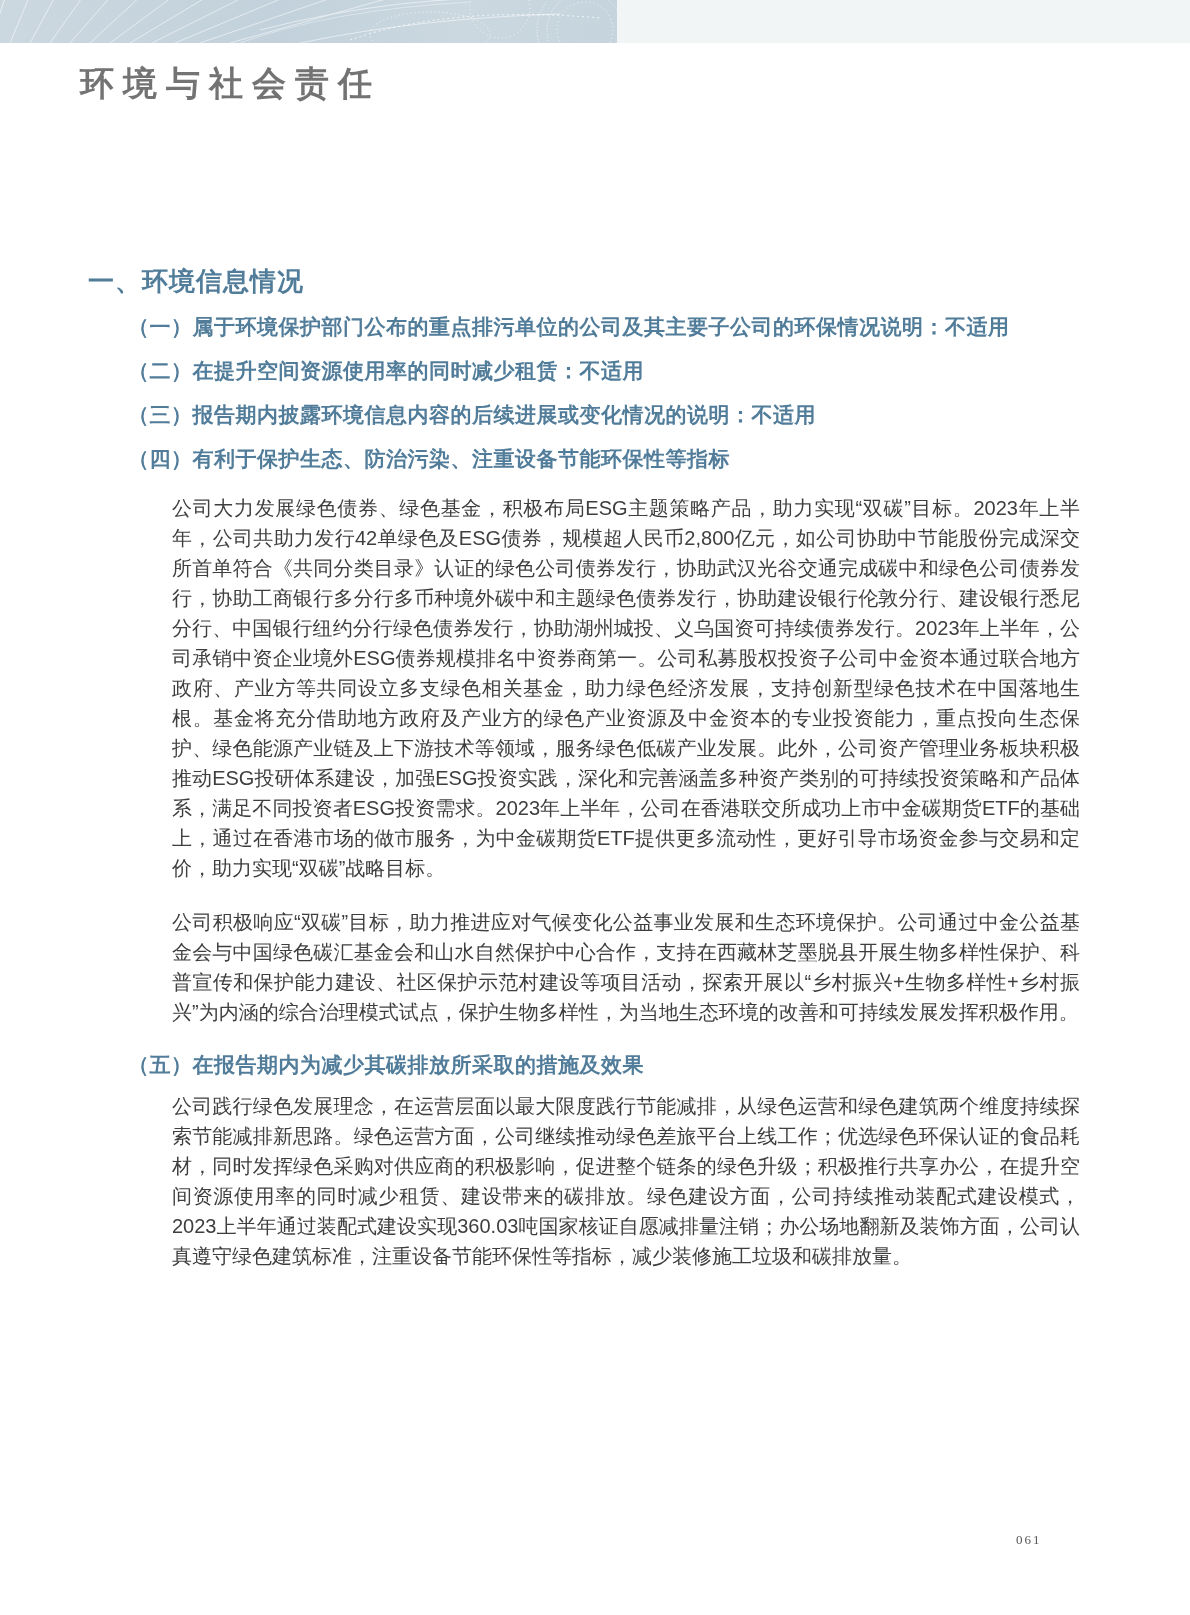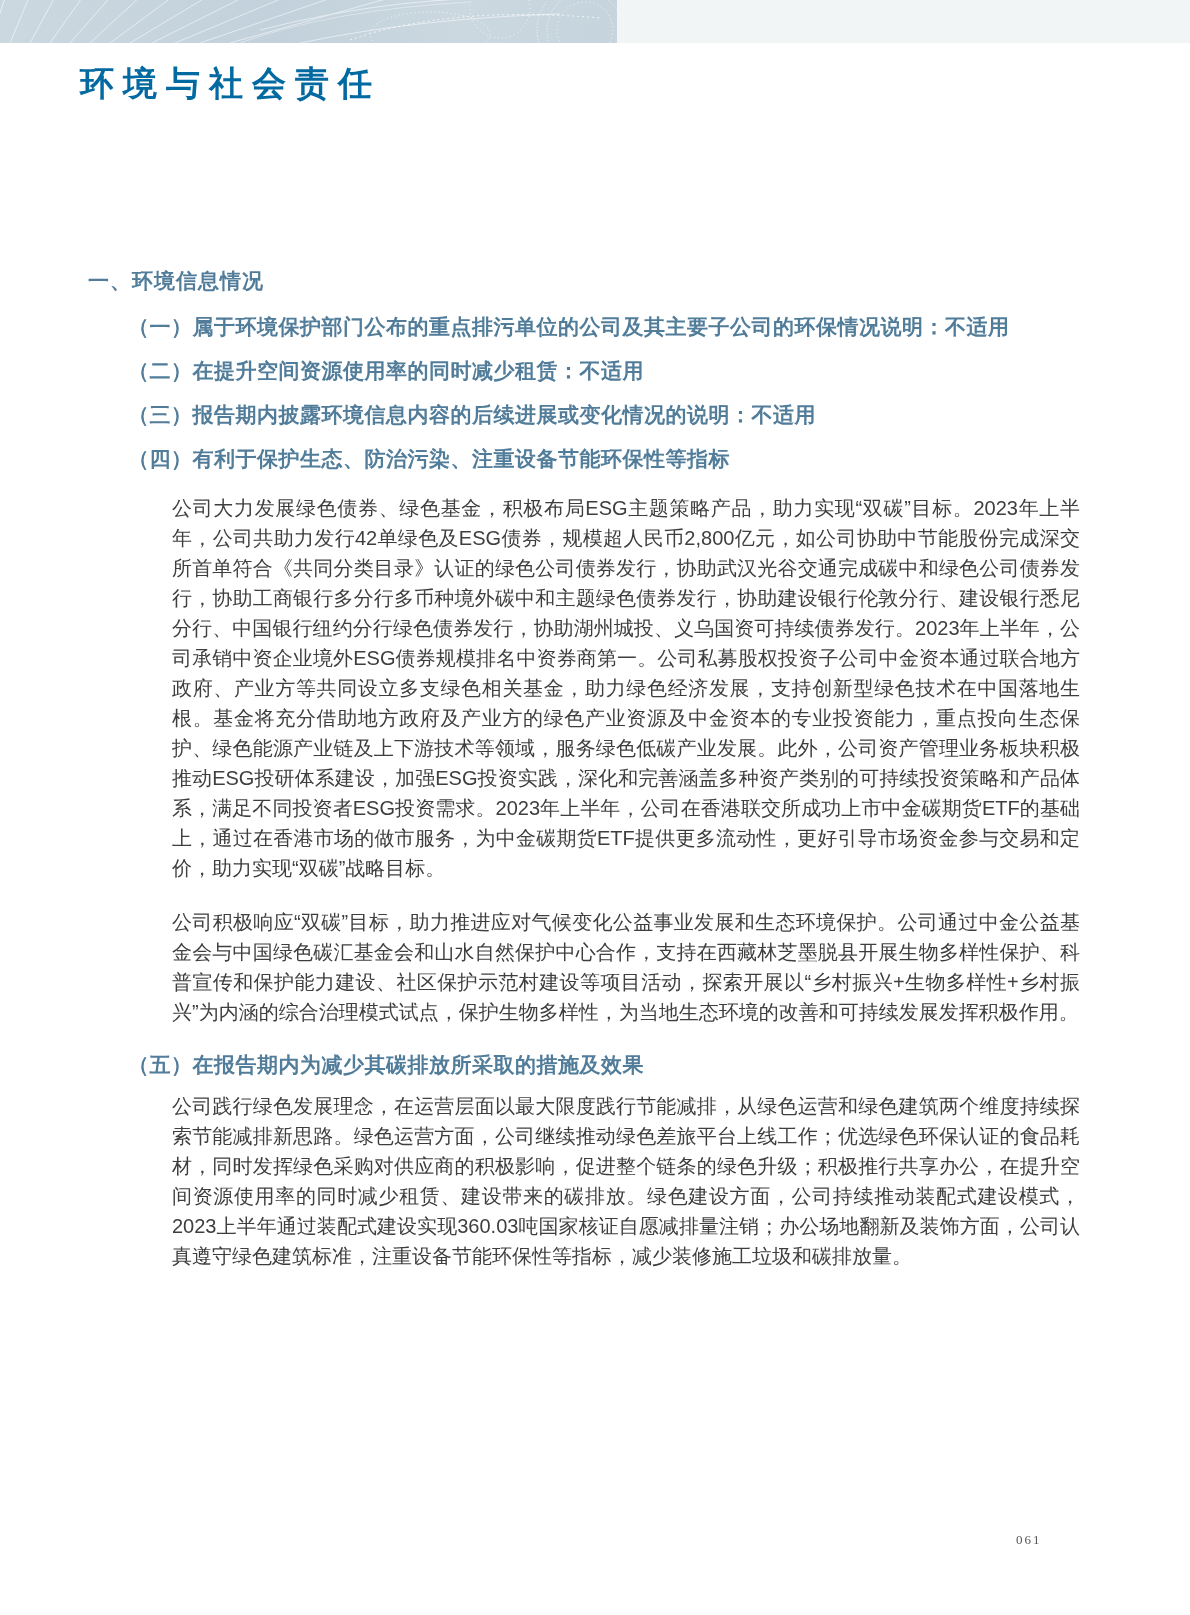--- a/index.html
+++ b/index.html
@@ -9,27 +9,27 @@
   
   .band{display:flex;height:43px;width:100%;}
   .band-art{display:block;width:617px;height:43px;flex:0 0 617px;}
   .band-right{flex:1;background:#f2f5f6;}
 
   
   .title{
     margin:19px 0 0 80px;
     font-family:"Liberation Serif","DejaVu Serif",serif;
     font-size:34px;line-height:44px;font-weight:600;
-    color:#0369a1;letter-spacing:9px;
+    color:#737373;letter-spacing:9px;
   }
 
   
   .sec-heading{
     margin:163px 0 0 88px;
-    font-size:21px;line-height:24px;font-weight:700;
+    font-size:26px;line-height:24px;font-weight:700;
     color:#527d9a;letter-spacing:1px;
   }
   .sub-heading{
     margin:20px 0 0 128px;
     font-size:21px;line-height:24px;font-weight:600;
     color:#527d9a;letter-spacing:0.5px;
   }
   .items .sub-heading:first-child{margin-top:22px;}
   .h5-heading{margin-top:26px;}
 

